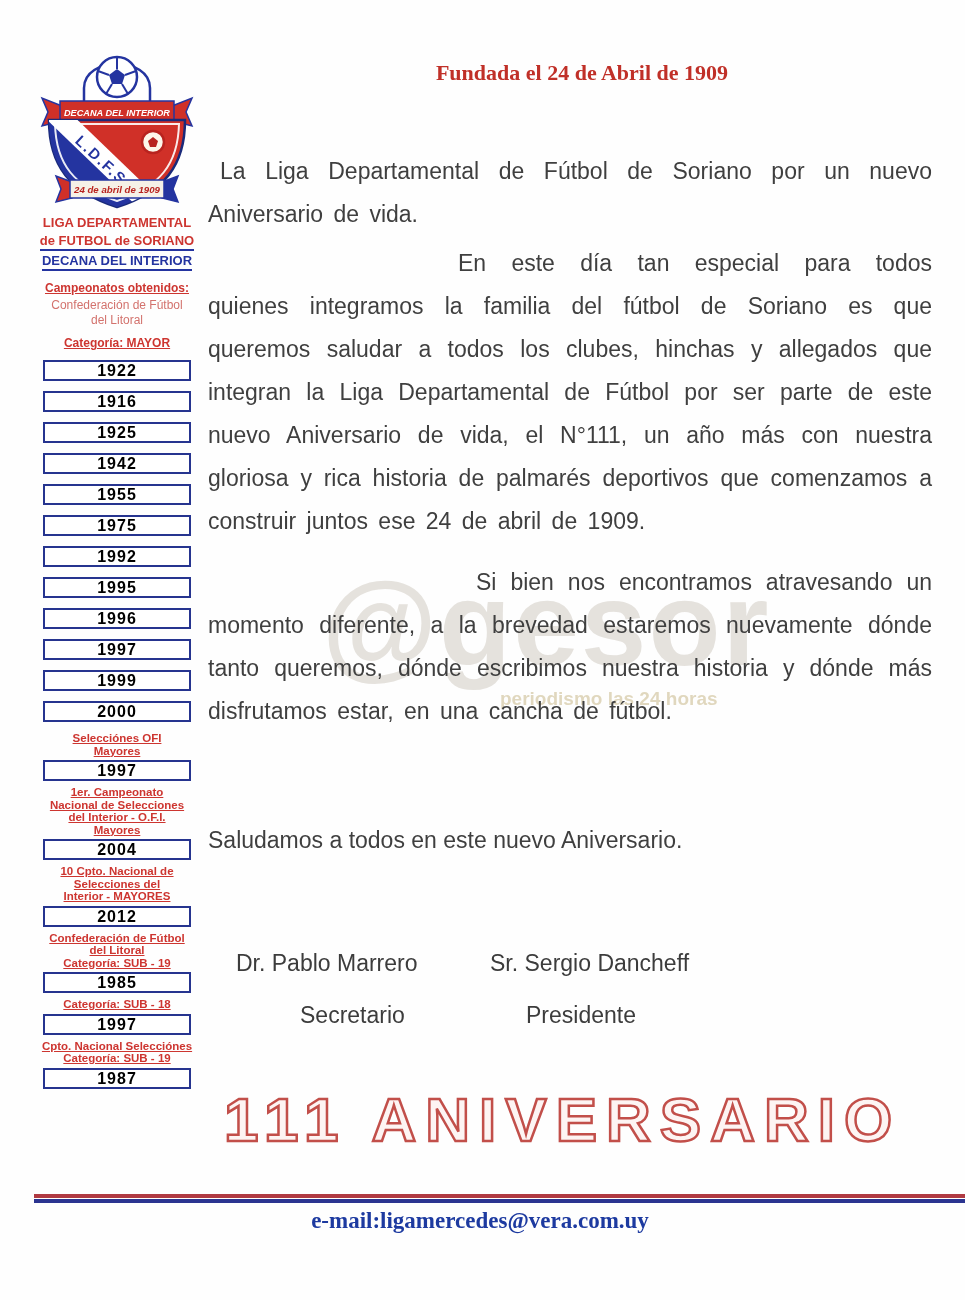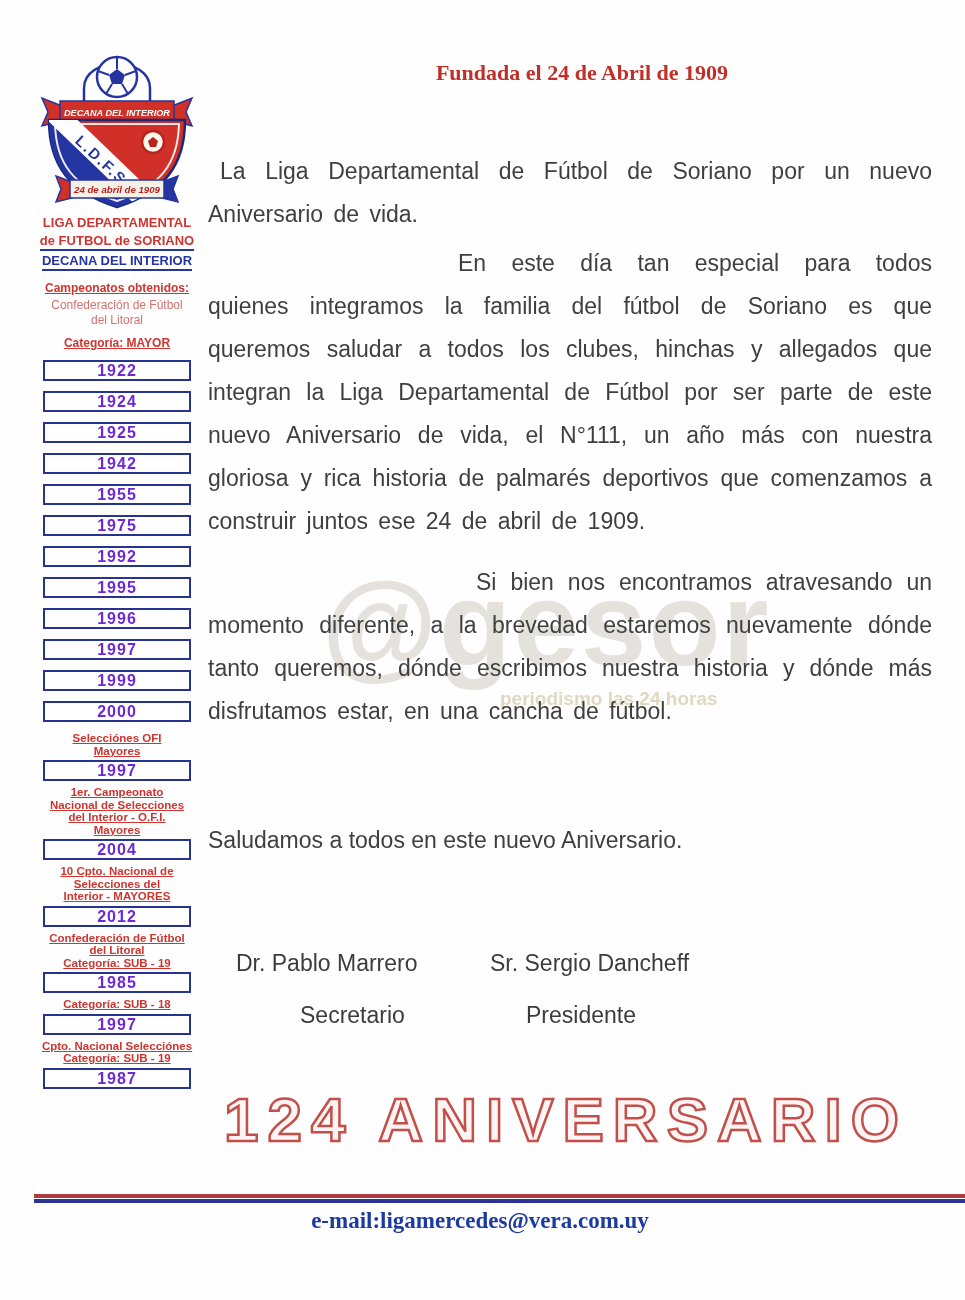--- a/index.html
+++ b/index.html
@@ -35,21 +35,21 @@
             line-height:15px; border-bottom:2px solid #2434a0; padding-bottom:1px; margin-top:2px;}
   .campeonatos { margin-top:10px; font:bold 12px "Liberation Sans",sans-serif; color:#cd3530;
             text-decoration:underline; line-height:15px; }
   .conf-sub { margin-top:2px; font:12px "Liberation Sans",sans-serif; color:#d3726d;
             line-height:15px; white-space:pre-line; }
   .cat-mayor { margin-top:8px; font:bold 12px "Liberation Sans",sans-serif; color:#cd3530;
             text-decoration:underline; line-height:15px; }
   .years { margin-top:9px; }
   .year-box {
     height:21px; line-height:19px; border:2px solid #26348f; margin:0 7px 10px;
-    font:bold 16px "Liberation Sans",sans-serif; color:#6d28d9; letter-spacing:1px;
+    font:bold 16px "Liberation Sans",sans-serif; color:#000000; letter-spacing:1px;
     background:#fff;
   }
   .group { margin-top:5px; }
   .group-label {
     font:bold 11.5px "Liberation Sans",sans-serif; color:#cd3530; line-height:12.5px;
     text-decoration:underline; white-space:pre-line; margin-bottom:3px;
   }
   .group .year-box { margin-bottom:5px; }
 
   
@@ -157,21 +157,21 @@
   <div><span class="org-l2">de FUTBOL de SORIANO</span></div>
   <div><span class="org-l3">DECANA DEL INTERIOR</span></div>
 
   <div class="campeonatos">Campeonatos obtenidos:</div>
   <div class="conf-sub">Confederación de Fútbol
 del Litoral</div>
   <div class="cat-mayor">Categoría: MAYOR</div>
 
   <div class="years">
     <div class="year-box">1922</div>
-    <div class="year-box">1924</div>
+    <div class="year-box">1916</div>
     <div class="year-box">1925</div>
     <div class="year-box">1942</div>
     <div class="year-box">1955</div>
     <div class="year-box">1975</div>
     <div class="year-box">1992</div>
     <div class="year-box">1995</div>
     <div class="year-box">1996</div>
     <div class="year-box">1997</div>
     <div class="year-box">1999</div>
     <div class="year-box">2000</div>
@@ -219,21 +219,21 @@
   <p class="p2">En este día tan especial para todos quienes integramos la familia del fútbol de Soriano es que queremos saludar a todos los clubes, hinchas y allegados que integran la Liga Departamental de Fútbol por ser parte de este nuevo Aniversario de vida, el N°111, un año más con nuestra gloriosa y rica historia de palmarés deportivos que comenzamos a construir juntos ese 24 de abril de 1909.</p>
   <p class="p3">Si bien nos encontramos atravesando un momento diferente, a la brevedad estaremos nuevamente dónde tanto queremos, dónde escribimos nuestra historia y dónde más disfrutamos estar, en una cancha de fútbol.</p>
 
   <div class="closing">Saludamos a todos en este nuevo Aniversario.</div>
 
   <div class="sig-name sig-name-1">Dr. Pablo Marrero</div>
   <div class="sig-name sig-name-2">Sr. Sergio Dancheff</div>
   <div class="sig-role sig-role-1">Secretario</div>
   <div class="sig-role sig-role-2">Presidente</div>
 
-  <div class="anniversary">124 ANIVERSARIO</div>
+  <div class="anniversary">111 ANIVERSARIO</div>
 </div>
 
 <div class="footer-rule">
   <div class="red"></div>
   <div class="gap"></div>
   <div class="blue"></div>
 </div>
 <div class="footer-text">
   <div class="footer-line2">e-mail:ligamercedes@vera.com.uy</div>
 </div>

